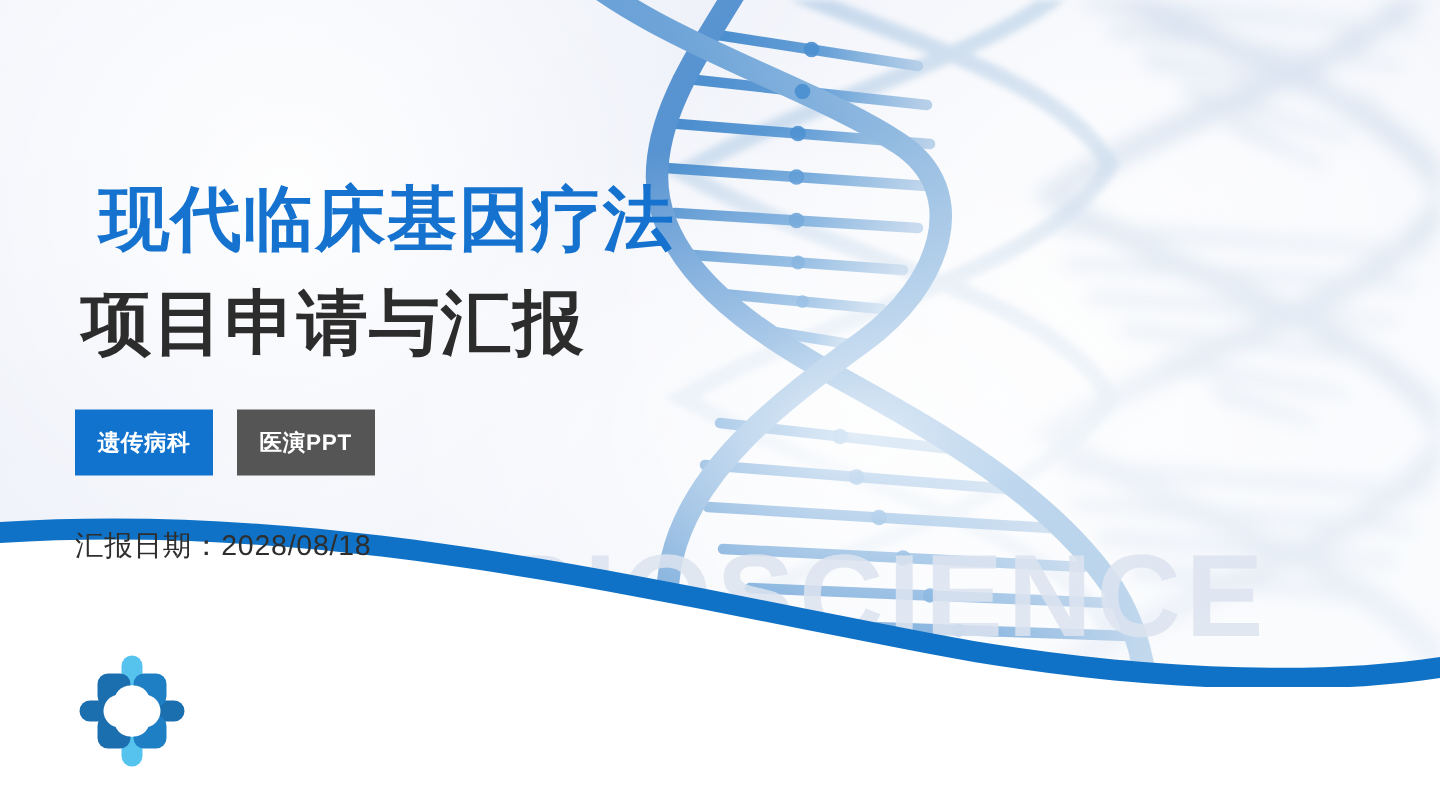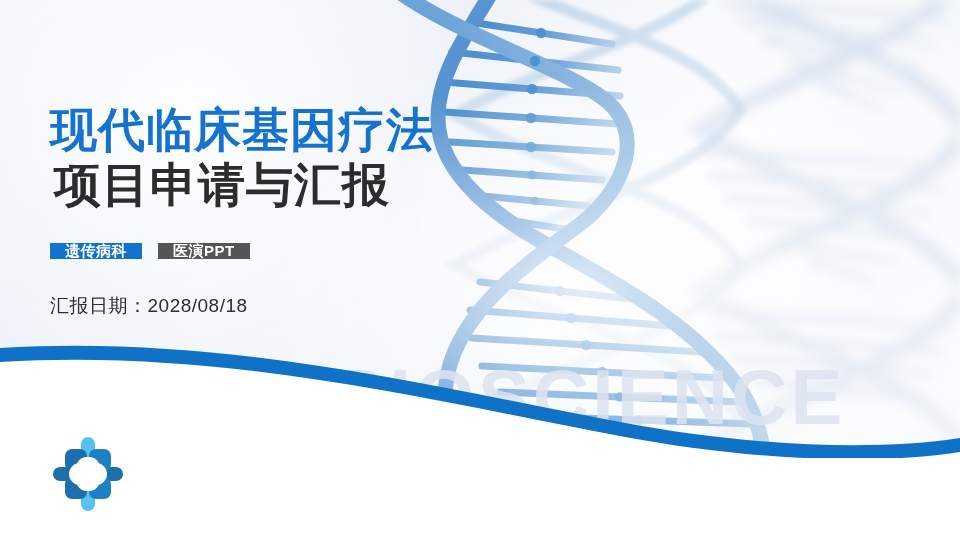--- a/index.html
+++ b/index.html
@@ -90,21 +90,21 @@
     left: 50px;
     top: 104px;
     width: 520px;
   }
   .title-line1 {
     font-size: 47px;
     font-weight: 700;
     line-height: 1.12;
     color: #1573cf;
     letter-spacing: 1px;
-    margin: 0;
+    margin: 16px;
     white-space: nowrap;
   }
   .title-line2 {
     font-size: 47px;
     font-weight: 700;
     line-height: 1.12;
     color: #2c2c2c;
     letter-spacing: 1px;
     margin: 2px 0 0 4px;
     white-space: nowrap;
@@ -113,21 +113,21 @@
   .badges {
     margin-top: 32px;
     display: flex;
     align-items: center;
     gap: 16px;
   }
   .badge {
     display: inline-flex;
     align-items: center;
     justify-content: center;
-    height: 16px;
+    height: 44px;
     padding: 0 15px;
     font-size: 15px;
     font-weight: 700;
     color: #ffffff;
     letter-spacing: 0.5px;
     white-space: nowrap;
   }
   .badge-primary { background: #1273ce; }
   .badge-secondary { background: #555555; }
 

